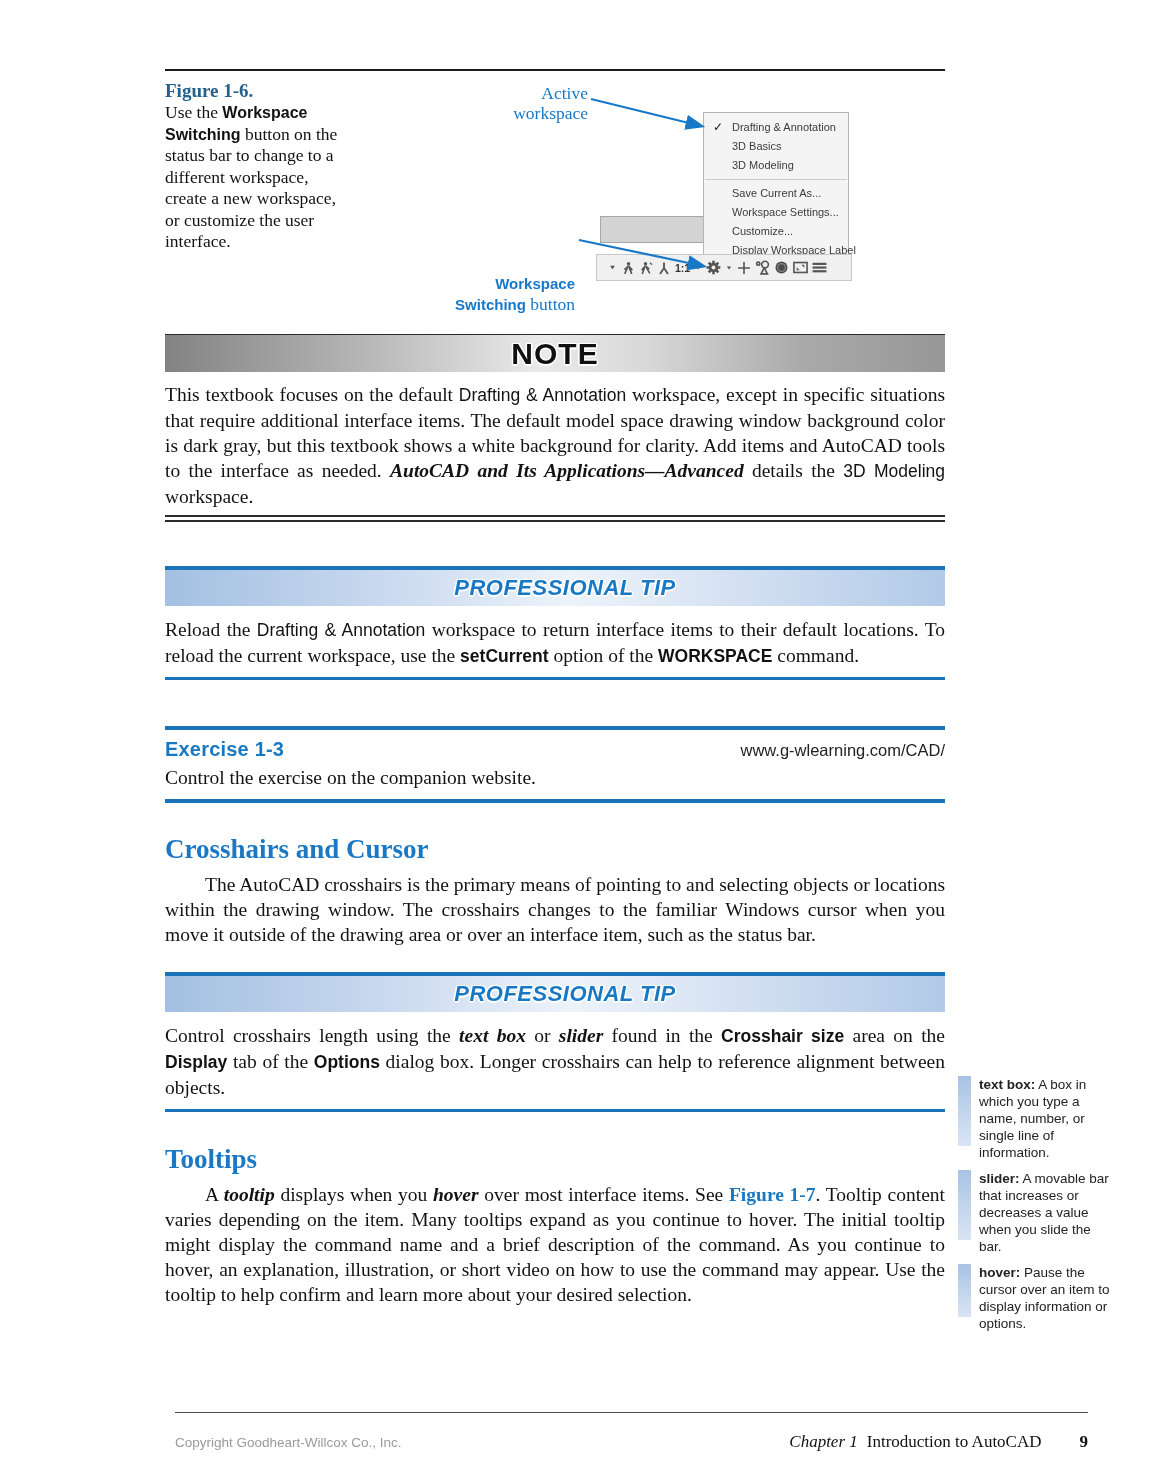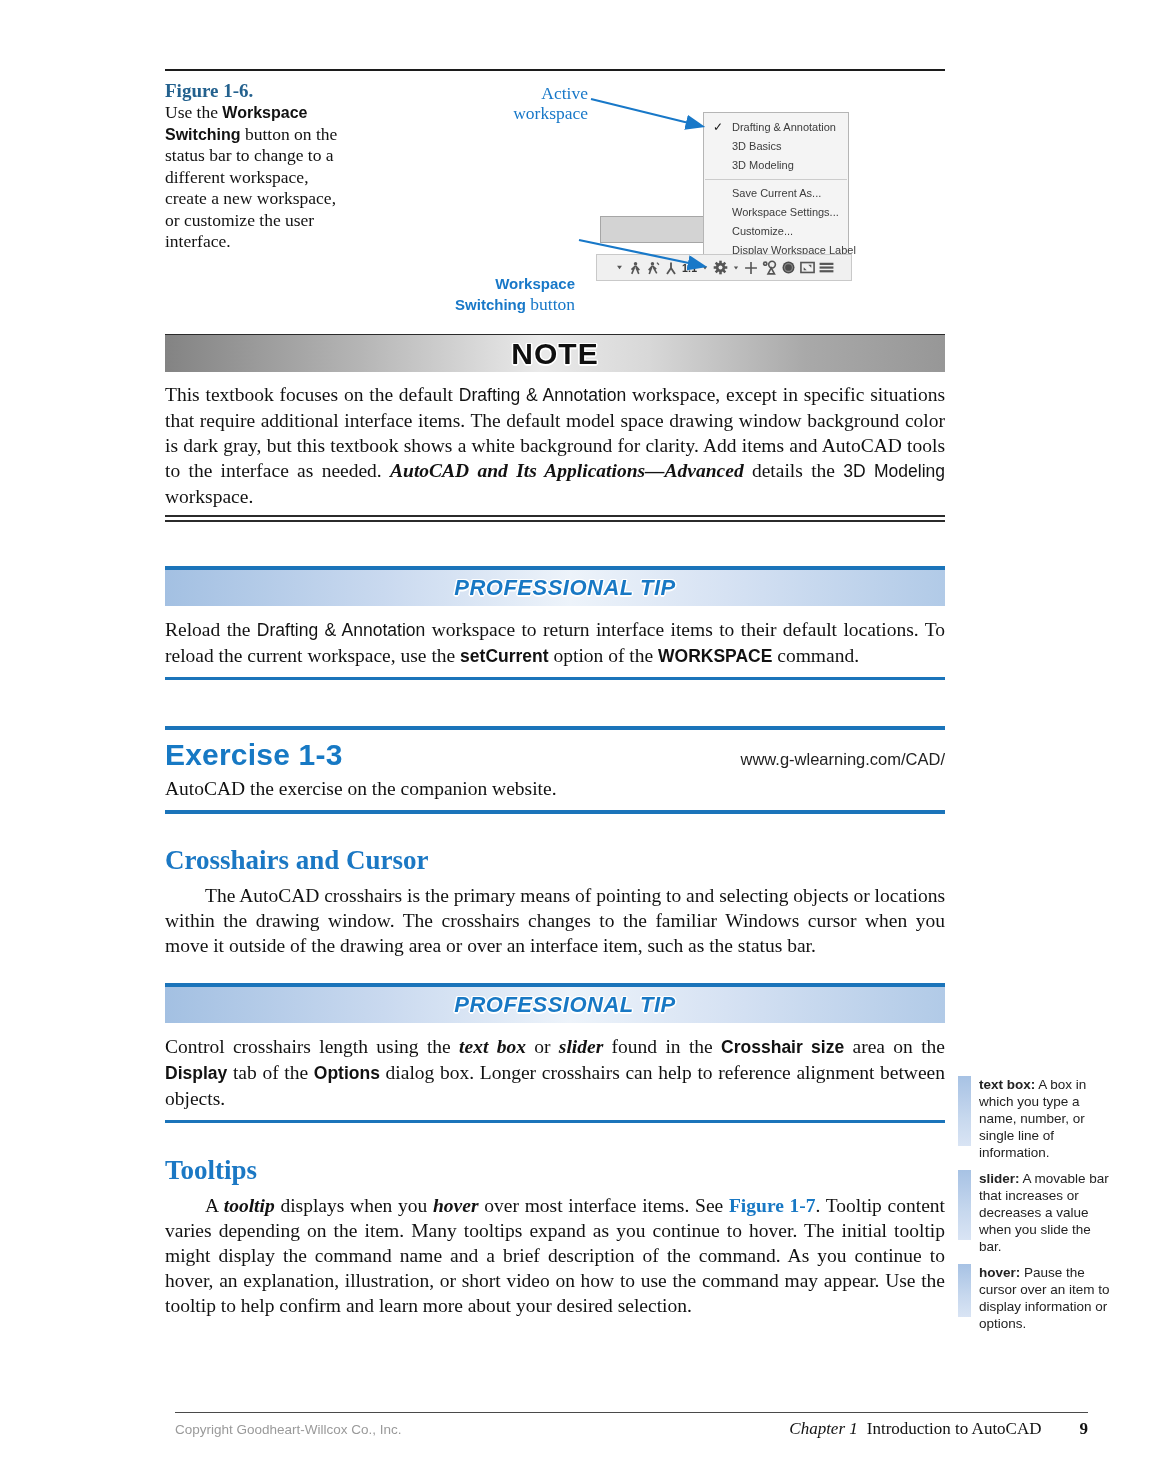--- a/index.html
+++ b/index.html
@@ -29,21 +29,21 @@
   .ac-menu{position:absolute;left:350px;top:33px;width:144px;background:#f4f4f4;
            border:1px solid #b5b5b5;padding:5px 0;}
   .menu-item{height:19px;line-height:19px;font-family:"Liberation Sans",sans-serif;font-size:11px;
              color:#3c3c3c;padding-left:28px;position:relative;white-space:nowrap;}
   .menu-check{position:absolute;left:9px;top:0;font-size:12px;color:#1a1a1a;}
   .menu-sep{border-top:1px solid #cccccc;margin:4px 1px;}
 
   .gray-rect{position:absolute;left:247px;top:137px;width:102px;height:25px;background:#d3d3d3;border:1px solid #a6a6a6;}
 
   .statusbar{position:absolute;left:243px;top:175px;width:256px;height:27px;background:#f0f0f0;
-             border:1px solid #c9c9c9;display:flex;align-items:center;gap:4px;padding:0 18px;box-sizing:border-box;}
+             border:1px solid #c9c9c9;display:flex;align-items:center;gap:4px;padding:0 11px;box-sizing:border-box;}
   .sb-ico{display:inline-block;flex:none;}
   .sb-scale{font-family:"Liberation Sans",sans-serif;font-size:10.5px;color:#333;font-weight:bold;}
   .fig-arrows{position:absolute;left:0;top:0;pointer-events:none;}
 
   
   .note-bar{margin-top:43px;height:37px;display:flex;align-items:center;justify-content:center;
             background:linear-gradient(90deg,#838383 0%,#b5b5b5 25%,#eaeaea 48%,#d8d8d8 62%,#a9a9a9 82%,#979797 100%);
             border-top:1px solid #2b2b2b;}
   .note-title{font-family:"Liberation Sans",sans-serif;font-weight:800;font-size:30px;letter-spacing:1px;color:#101010;
               text-shadow:-1.5px 0 #fff,1.5px 0 #fff,0 -1.5px #fff,0 1.5px #fff,-1px -1px #fff,1px 1px #fff,-1px 1px #fff,1px -1px #fff;}
@@ -60,21 +60,21 @@
   .tip1-bar{margin-top:44px;}
   .tip2-bar{margin-top:25px;}
   .tip-title{font-family:"Liberation Sans",sans-serif;font-weight:800;font-style:italic;font-size:22px;letter-spacing:0.5px;color:#1878c4;
              text-shadow:-1.5px 0 #fff,1.5px 0 #fff,0 -1.5px #fff,0 1.5px #fff,-1px -1px #fff,1px 1px #fff,-1px 1px #fff,1px -1px #fff;}
   .tip-body{margin-top:11px;line-height:26px;}
   .tip-endrule{margin-top:8px;height:3px;}
 
   
   .ex-toprule{margin-top:46px;height:4px;}
   .ex-head{display:flex;align-items:baseline;justify-content:space-between;margin-top:8px;}
-  .ex-title{font-family:"Liberation Sans",sans-serif;font-weight:800;font-size:30px;color:#1779c4;letter-spacing:0.2px;}
+  .ex-title{font-family:"Liberation Sans",sans-serif;font-weight:800;font-size:20px;color:#1779c4;letter-spacing:0.2px;}
   .ex-url{font-family:"Liberation Sans",sans-serif;font-size:16.5px;color:#222;}
   .ex-body{font-size:19.5px;line-height:25px;margin-top:4px;}
   .ex-botrule{margin-top:9px;height:4px;}
 
   
   .blue-heading{font-weight:bold;color:#1b78c4;font-size:27px;line-height:32px;}
   .h-crosshairs{margin-top:30px;}
   .h-tooltips{margin-top:31px;}
   .para{margin-top:7px;}
   .indent{text-indent:40px;}
@@ -82,21 +82,21 @@
 
   
   .margin-notes{position:absolute;left:958px;top:1076px;width:154px;}
   .mdef{display:flex;margin-bottom:9px;}
   .mbar{flex:none;width:13px;margin-right:8px;margin-bottom:15px;
         background:linear-gradient(180deg,#a7c2e4 0%,#c7d8ee 60%,#d9e4f4 100%);}
   .mtext{font-family:"Liberation Sans",sans-serif;font-size:13.5px;line-height:17px;color:#222;}
   .mterm{font-weight:bold;}
 
   
-  .footer{position:absolute;left:175px;top:1412px;width:913px;border-top:1.5px solid #4a4a4a;padding-top:6px;
+  .footer{position:absolute;left:175px;top:1412px;width:913px;border-top:1.5px solid #4a4a4a;padding-top:19px;
           display:flex;justify-content:space-between;align-items:baseline;}
   .f-copy{font-family:"Liberation Sans",sans-serif;font-size:13.5px;color:#9a9a9a;}
   .f-right{display:flex;align-items:baseline;}
   .f-chap{font-style:italic;font-size:17px;}
   .f-title{font-size:17px;margin-left:9px;}
   .f-page{font-weight:bold;font-size:17px;margin-left:38px;}
 </style>
 </head>
 <body>
 
@@ -223,21 +223,21 @@
       <span class="tip-title">PROFESSIONAL TIP</span>
     </div>
     <div class="body-text tip-body"><span>Reload the </span><span class="ui">Drafting &amp; Annotation</span><span> workspace to return interface items to their default locations. To reload the current workspace, use the </span><span class="ui-b">setCurrent</span><span> option of the </span><span class="ui-b">WORKSPACE</span><span> command.</span></div>
     <div class="rule-blue tip-endrule"></div>
 
     <div class="rule-blue ex-toprule"></div>
     <div class="ex-head">
       <span class="ex-title">Exercise 1-3</span>
       <span class="ex-url">www.g-wlearning.com/CAD/</span>
     </div>
-    <div class="ex-body">AutoCAD the exercise on the companion website.</div>
+    <div class="ex-body">Control the exercise on the companion website.</div>
     <div class="rule-blue ex-botrule"></div>
 
     <div class="blue-heading h-crosshairs">Crosshairs and Cursor</div>
     <div class="body-text para indent">The AutoCAD crosshairs is the primary means of pointing to and selecting objects or locations within the drawing window. The crosshairs changes to the familiar Windows cursor when you move it outside of the drawing area or over an interface item, such as the status bar.</div>
 
     <div class="tip-bar tip2-bar">
       <span class="tip-title">PROFESSIONAL TIP</span>
     </div>
     <div class="body-text tip-body"><span>Control crosshairs length using the </span><span class="bi">text box</span><span> or </span><span class="bi">slider</span><span> found in the </span><span class="ui-b">Crosshair size</span><span> area on the </span><span class="ui-b">Display</span><span> tab of the </span><span class="ui-b">Options</span><span> dialog box. Longer crosshairs can help to reference alignment between objects.</span></div>
     <div class="rule-blue tip-endrule"></div>

